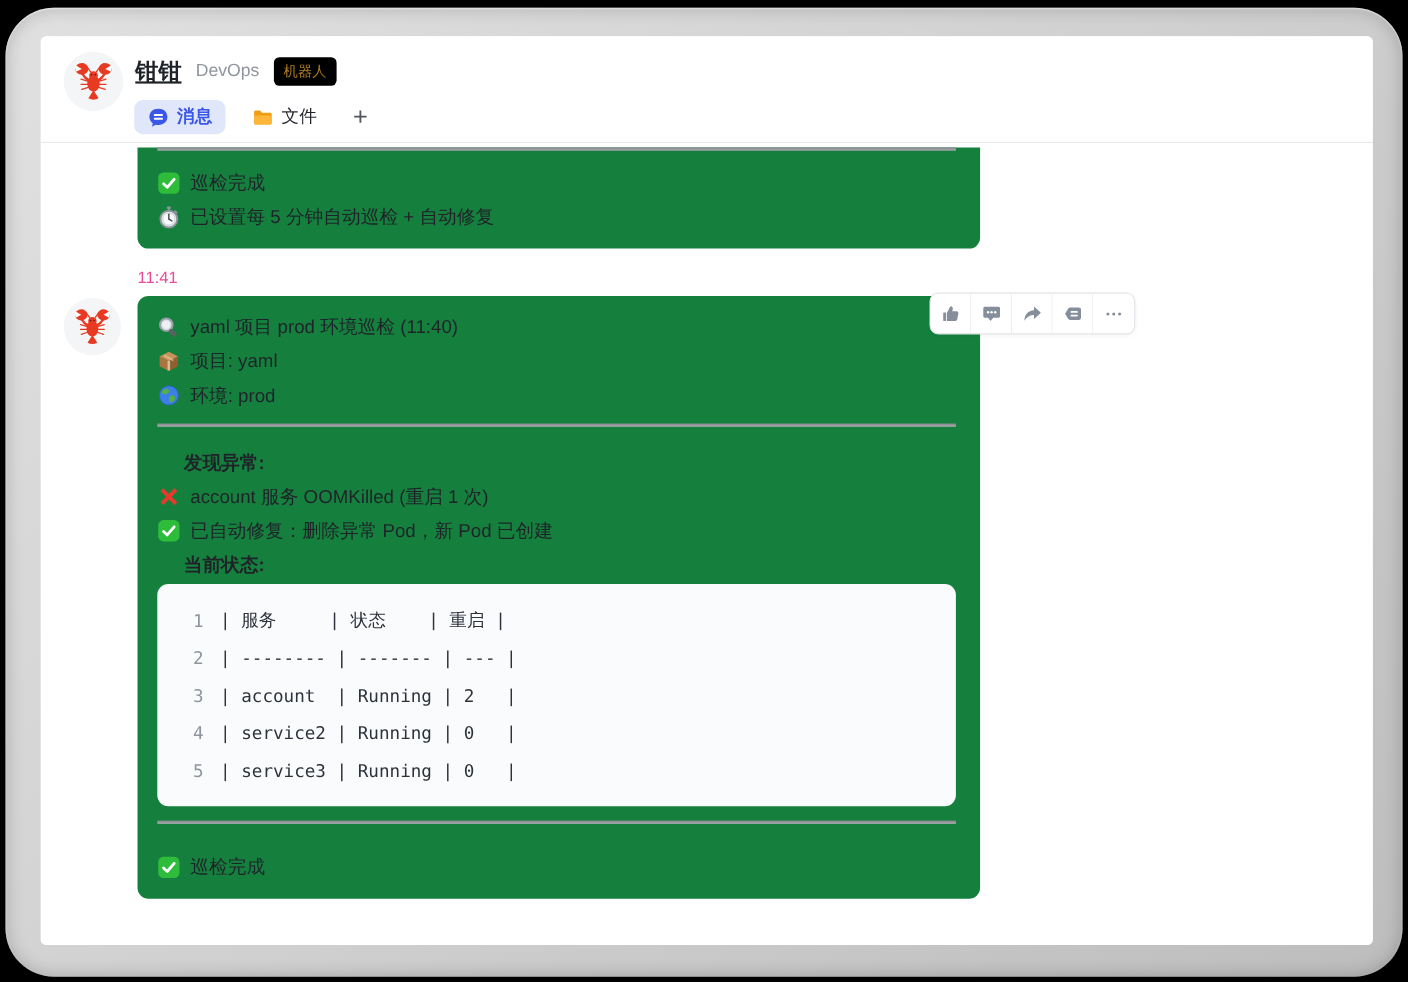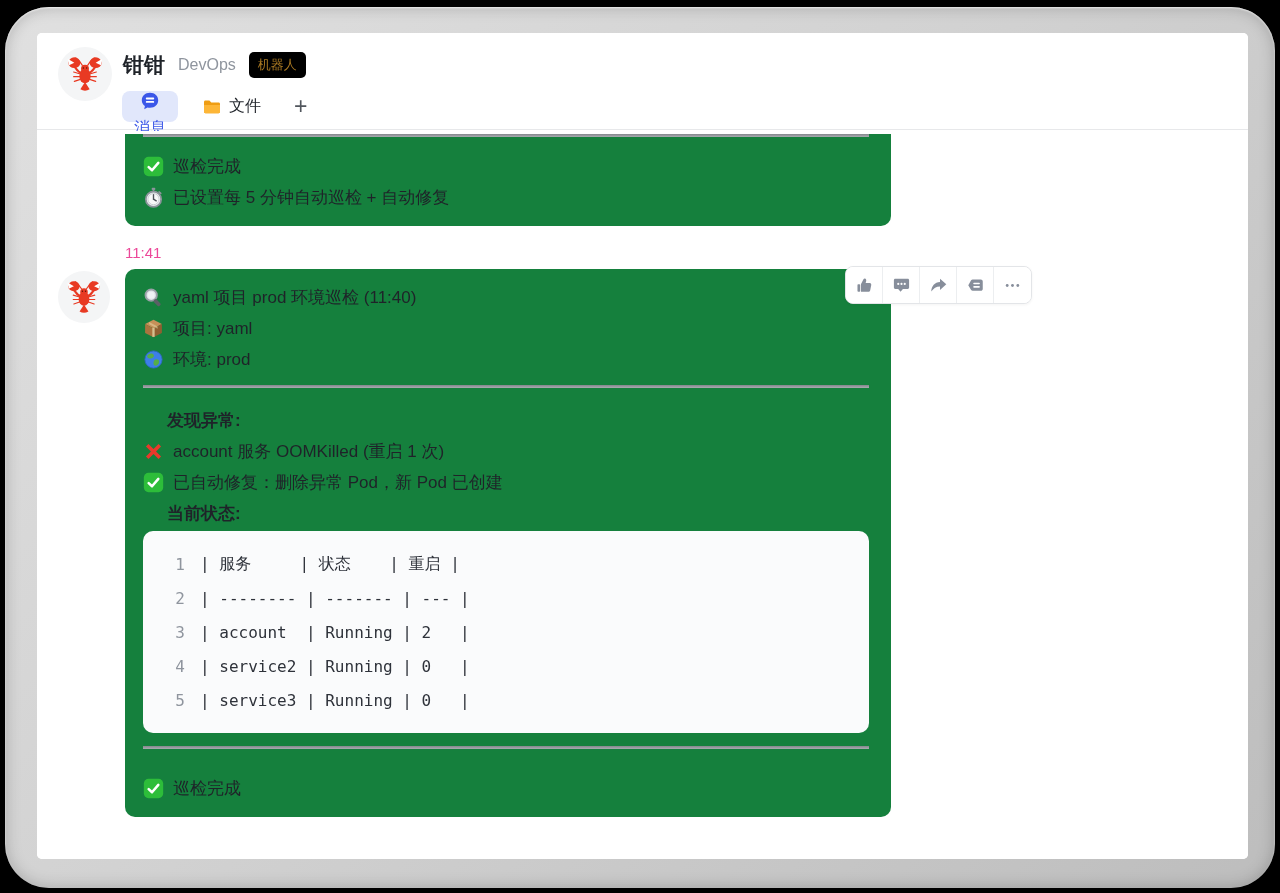--- a/index.html
+++ b/index.html
@@ -11,27 +11,27 @@
            box-shadow: inset 0 1px 2px rgba(255,255,255,.7), inset 0 0 16px rgba(0,0,0,.22); }
   .screen { position:absolute; left:37px; top:33px; width:1211px; height:826px; background:#fff;
             border-radius:5px; overflow:hidden; }
 
   
   .app-header { position:absolute; left:0; top:0; right:0; height:97px; background:#fff;
                 border-bottom:1px solid #e7e8ea; }
   .avatar { border-radius:50%; background:#f4f5f6; display:flex; align-items:center; justify-content:center; }
   .avatar-lg { position:absolute; left:21px; top:14px; width:54px; height:54px; }
   .title-row { position:absolute; left:86px; top:18px; display:flex; align-items:center; gap:13px; }
-  .app-title { font-size:21px; font-weight:bold; color:#1f2329; }
+  .app-title { font-size:21px; font-weight:bold; color:#1f2329;text-decoration:underline; }
   .app-sub { font-size:16px; color:#8f959e; }
   .robot-badge { font-size:13px; color:#ab7a22; background:#000000; padding:4px 9px; border-radius:5px; }
   .tabs { position:absolute; left:85px; top:58px; display:flex; align-items:center; gap:12px; }
   .tab { height:31px; display:flex; align-items:center; gap:7px; padding:0 12px; border-radius:8px;
          font-size:16px; color:#1f2329; cursor:pointer; }
-  .tab.active { background:#e1e7fb; color:#3b57e8; font-weight:400;flex-direction:column; }
+  .tab.active { background:#e1e7fb; color:#3b57e8; font-weight:700; }
   .tab-add { font-size:23px; color:#51565d; padding:0 9px; cursor:pointer; line-height:31px; }
 
   
   .chat { position:absolute; top:98px; left:0; right:0; bottom:0; background:#fff; overflow:hidden; }
   .bubble { background:#15803d; width:766px; margin-left:88px; color:#1f2329; font-size:17px; position:relative; }
   .bubble-1 { border-radius:0 0 10px 10px; height:92px; padding:0 22px 0 18px; }
   .bubble-2 { border-radius:10px; padding:13px 22px 13px 18px; }
   hr.md { border:0; height:3px; background:linear-gradient(#84878d,#a9abb0); }
   .b1-hr { margin-top:3px; }
   .line { display:flex; align-items:center; gap:9px; height:31px; }

